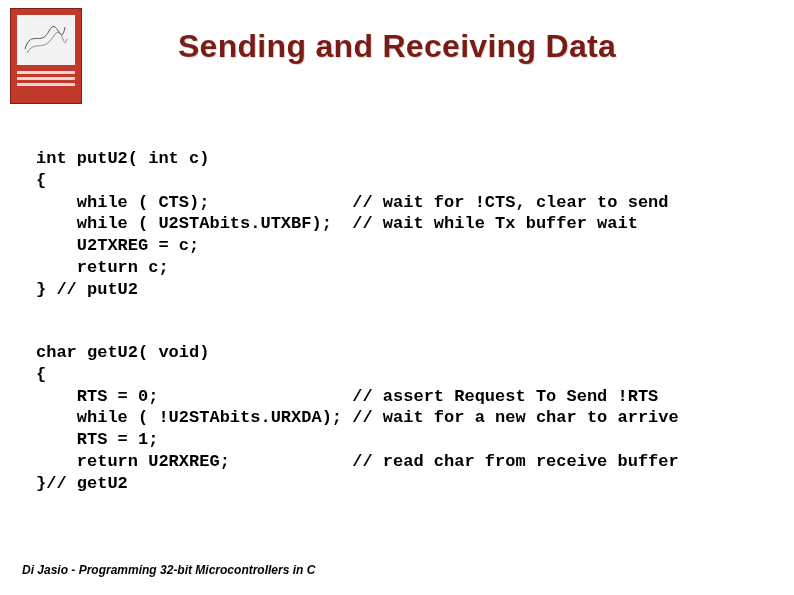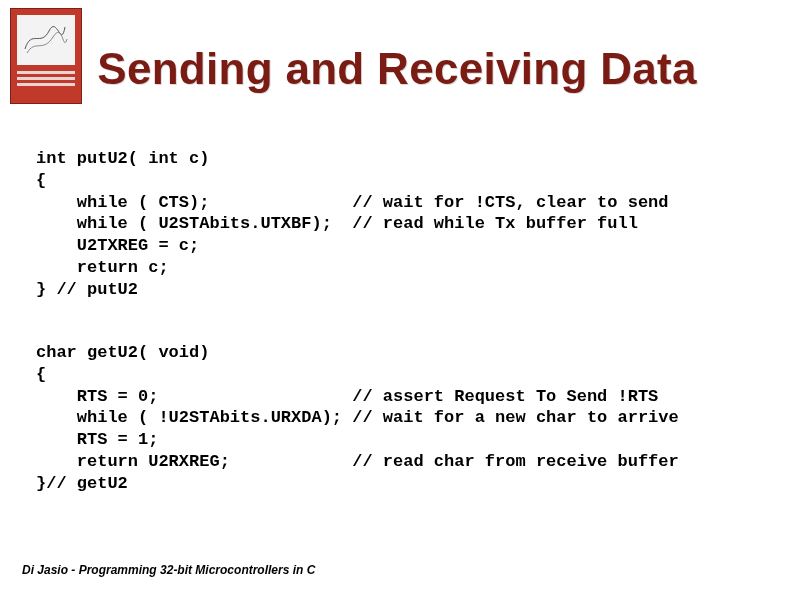--- a/index.html
+++ b/index.html
@@ -53,26 +53,26 @@
     right: 6px;
     height: 24px;
   }
   .book-thumb-lines div {
     height: 3px;
     background: #e6d5d0;
     margin-bottom: 3px;
   }
   .title {
     position: absolute;
-    top: 44px;
+    top: 28px;
     left: 0;
     width: 100%;
     text-align: center;
     font-weight: 900;
-    font-size: 44px;
+    font-size: 32px;
     color: #7a1c14;
     text-shadow: 1px 1px 0 rgba(0,0,0,0.15);
     letter-spacing: 0.3px;
   }
   .code-block {
     position: absolute;
     left: 36px;
     font-family: "Courier New", Courier, monospace;
     font-size: 17px;
     font-weight: bold;
@@ -110,21 +110,21 @@
         <div></div>
         <div></div>
     </div>
   </div>
 
   <div class="title">Sending and Receiving Data</div>
 
   <div class="code-block code1">int putU2( int c)
 {
     while ( CTS);              // wait for !CTS, clear to send
-    while ( U2STAbits.UTXBF);  // read while Tx buffer full
+    while ( U2STAbits.UTXBF);  // wait while Tx buffer wait
     U2TXREG = c;
     return c;
 } // putU2</div>
 
   <div class="code-block code2">char getU2( void)
 {
     RTS = 0;                   // assert Request To Send !RTS
     while ( !U2STAbits.URXDA); // wait for a new char to arrive
     RTS = 1;
     return U2RXREG;            // read char from receive buffer

